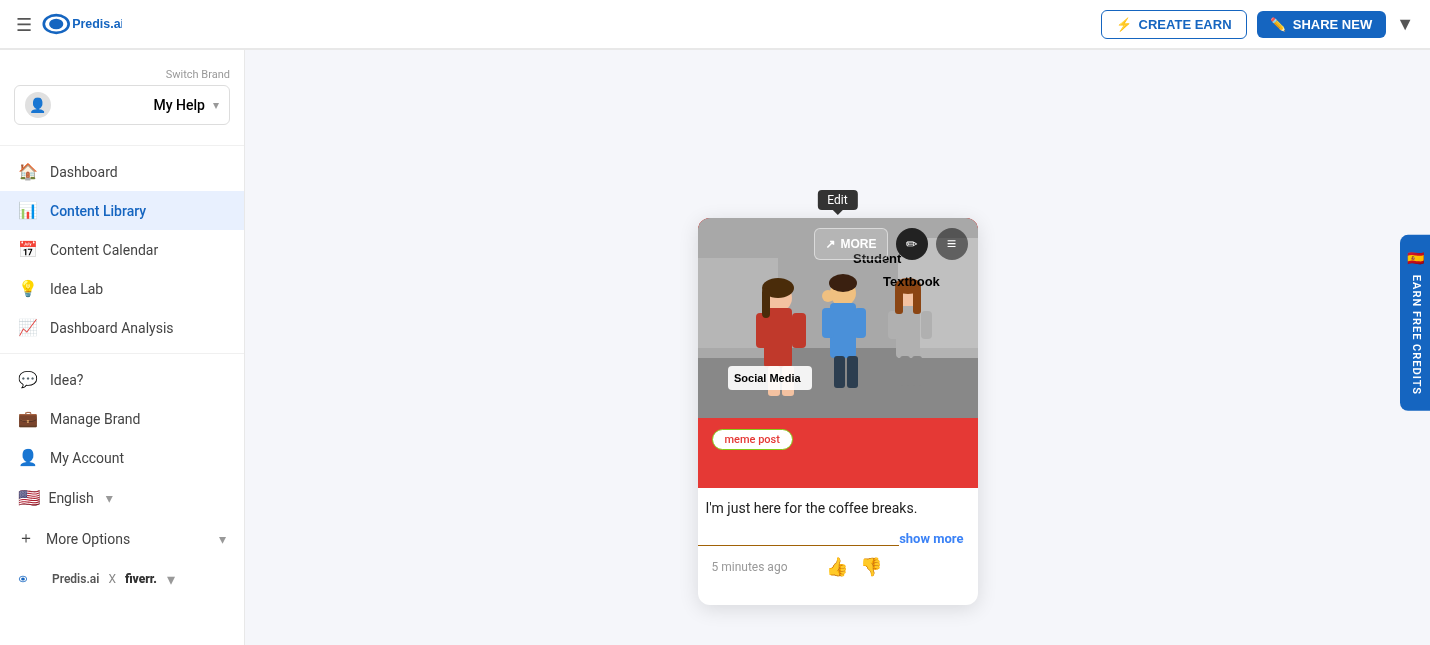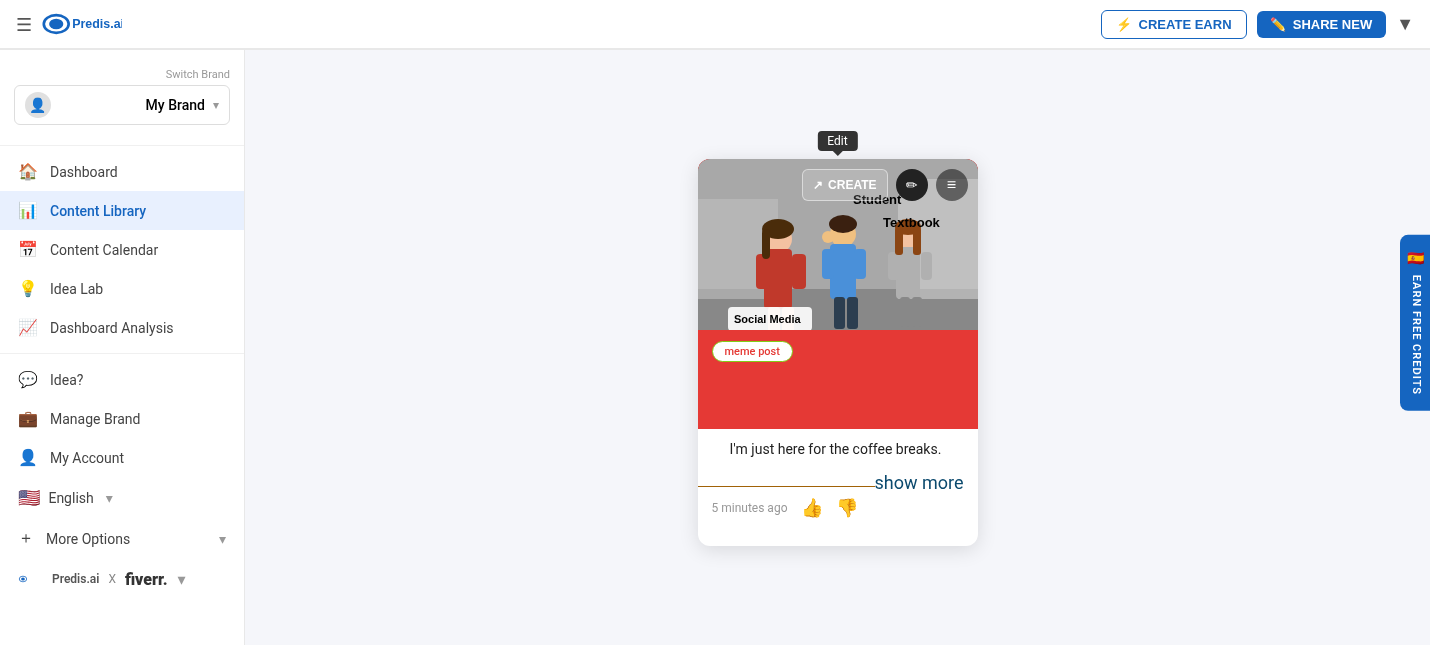--- a/index.html
+++ b/index.html
@@ -79,21 +79,21 @@
 
     .fiverr-section {
       display: flex; align-items: center; gap: 6px;
       padding: 10px 18px; cursor: pointer;
     }
 
     
     .main-content {
       flex: 1; overflow-y: auto; padding: 40px;
       position: relative; background: #f5f6fa;
-      display: flex; justify-content: center; align-items: center;
+      display: flex; justify-content: center; align-items: flex-end;
     }
 
     
     .post-card-wrapper { position: relative; margin-top: 10px; }
     .edit-tooltip {
       position: absolute; top: -28px; left: 50%; transform: translateX(-50%);
       background: #333; color: #fff; font-size: 12px;
       padding: 3px 10px; border-radius: 4px; z-index: 10;
       white-space: nowrap;
     }
@@ -135,39 +135,39 @@
     }
     .card-btn-menu {
       width: 32px; height: 32px; border-radius: 50%;
       background: rgba(0,0,0,0.5); border: none; color: #fff;
       display: flex; align-items: center; justify-content: center;
       cursor: pointer; font-size: 16px;
     }
 
     
     .meme-image {
-      width: 100%; height: 171px;
+      width: 100%; height: 200px;
       background: #c62828;
       position: relative; overflow: hidden;
     }
 
     .meme-tag-section {
       padding: 10px 14px 8px 14px;
     }
     .meme-tag {
       display: inline-block;
       background: #fff; border: 1px solid #84cc16; color: #e53935;
       border-radius: 20px; padding: 3px 12px; font-size: 11px; font-weight: 500;
     }
 
     .card-body {
-      padding: 10px 14px 12px 32px;
+      padding: 10px 14px 12px 8px;
     }
     .card-caption { font-size: 14px; color: #222; line-height: 1.5; }
-    .show-more { color: #0c4a6e; font-size: 18px; float: right; cursor: pointer; margin-top: 4px; }
+    .show-more { color: #3b82f6; font-size: 13px; float: right; cursor: pointer; margin-top: 4px; font-weight: bold; }
 
     .card-footer {
       display: flex; align-items: center; justify-content: space-between;
       padding: 8px 14px 25px 14px; border-top: 1px solid #a16207; margin-top: 6px;
     }
     .timestamp { font-size: 12px; color: #999; }
     .card-actions-bottom { display: flex; gap: 8px; }
     .thumb-btn {
       background: none; border: none; cursor: pointer;
       font-size: 18px; color: #666; padding: 2px;
@@ -212,21 +212,21 @@
   </div>
 </div>
 
 <div class="body-wrap">
 
   <div class="sidebar">
     <div class="switch-brand-section">
       <div class="switch-brand-label">Switch Brand</div>
       <div class="switch-brand-select">
         <div class="avatar">👤</div>
-        <span class="brand-name">My Brand</span>
+        <span class="brand-name">My Help</span>
         <span class="chevron">▾</span>
       </div>
     </div>
 
     <div class="sidebar-divider"></div>
 
     <div class="nav-item">
       <span class="nav-icon">🏠</span>
       <span>Dashboard</span>
     </div>
@@ -274,36 +274,36 @@
       <span style="margin-left:auto;color:#999;">▾</span>
     </div>
 
     <div class="fiverr-section">
       <svg width="28" height="20" viewBox="0 0 90 28">
         <ellipse cx="16" cy="14" rx="12" ry="9" fill="none" stroke="#1565c0" stroke-width="2.5"></ellipse>
         <ellipse cx="16" cy="14" rx="6" ry="5" fill="#1565c0"></ellipse>
       </svg>
       <span style="font-size:12px;font-weight:600;color:#555;">Predis.ai</span>
       <span style="font-size:12px;color:#888;margin:0 3px;">X</span>
-      <span style="font-size:16px;font-weight:900;color:#333;">fiverr.</span>
+      <span style="font-size:12px;font-weight:900;color:#333;">fiverr.</span>
       <span style="margin-left:4px;color:#999;">▾</span>
     </div>
   </div>
 
   <div class="main-content">
     <div class="post-card-wrapper">
       <div class="edit-tooltip">Edit</div>
 
       <div class="post-card">
 
         <div class="card-image-section">
           <div class="card-actions">
             <button class="card-btn-share">
               <span>↗</span>
-              <span>CREATE</span>
+              <span>MORE</span>
             </button>
             <button class="card-btn-edit">
               <span>✏</span>
             </button>
             <button class="card-btn-menu">
               <span>≡</span>
             </button>
           </div>
 
           <div class="meme-image">

